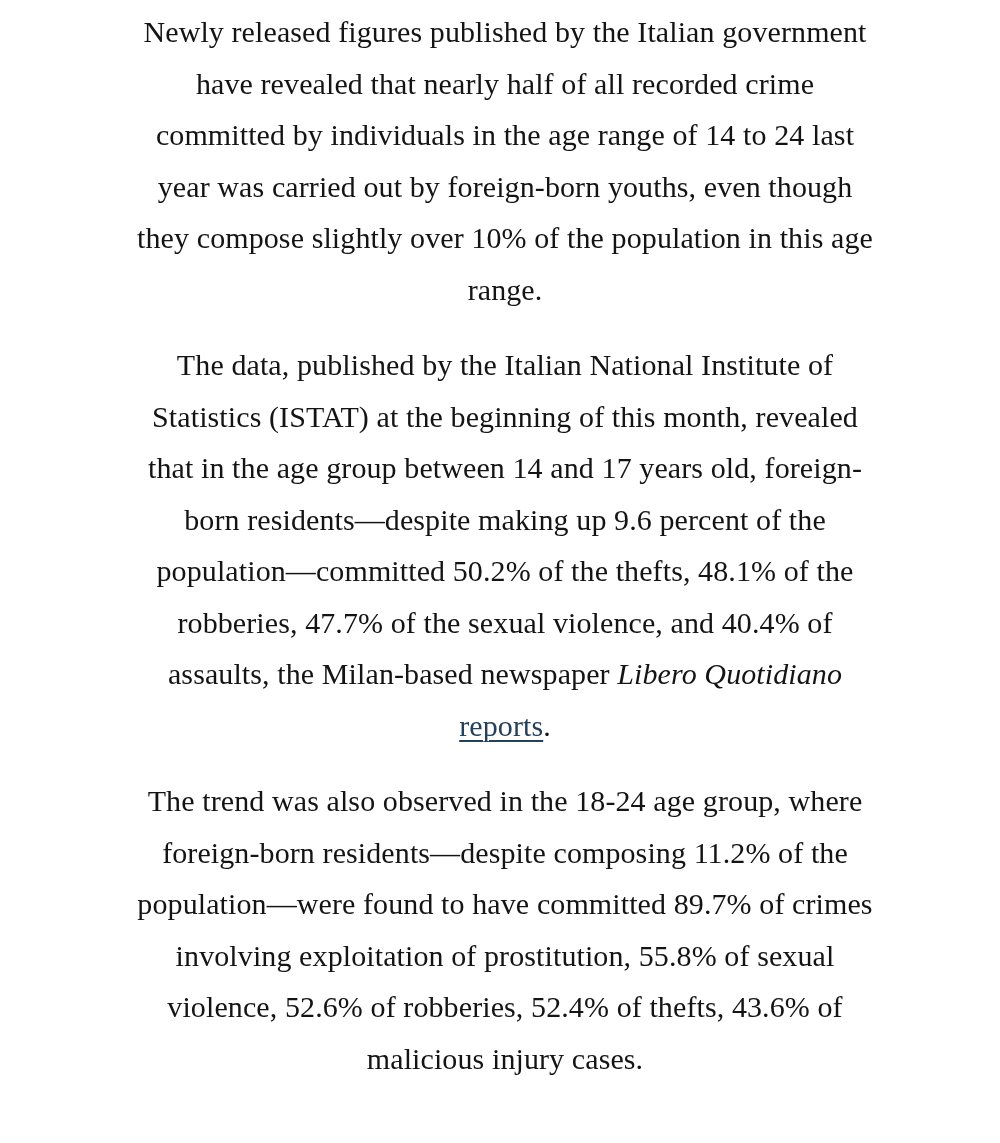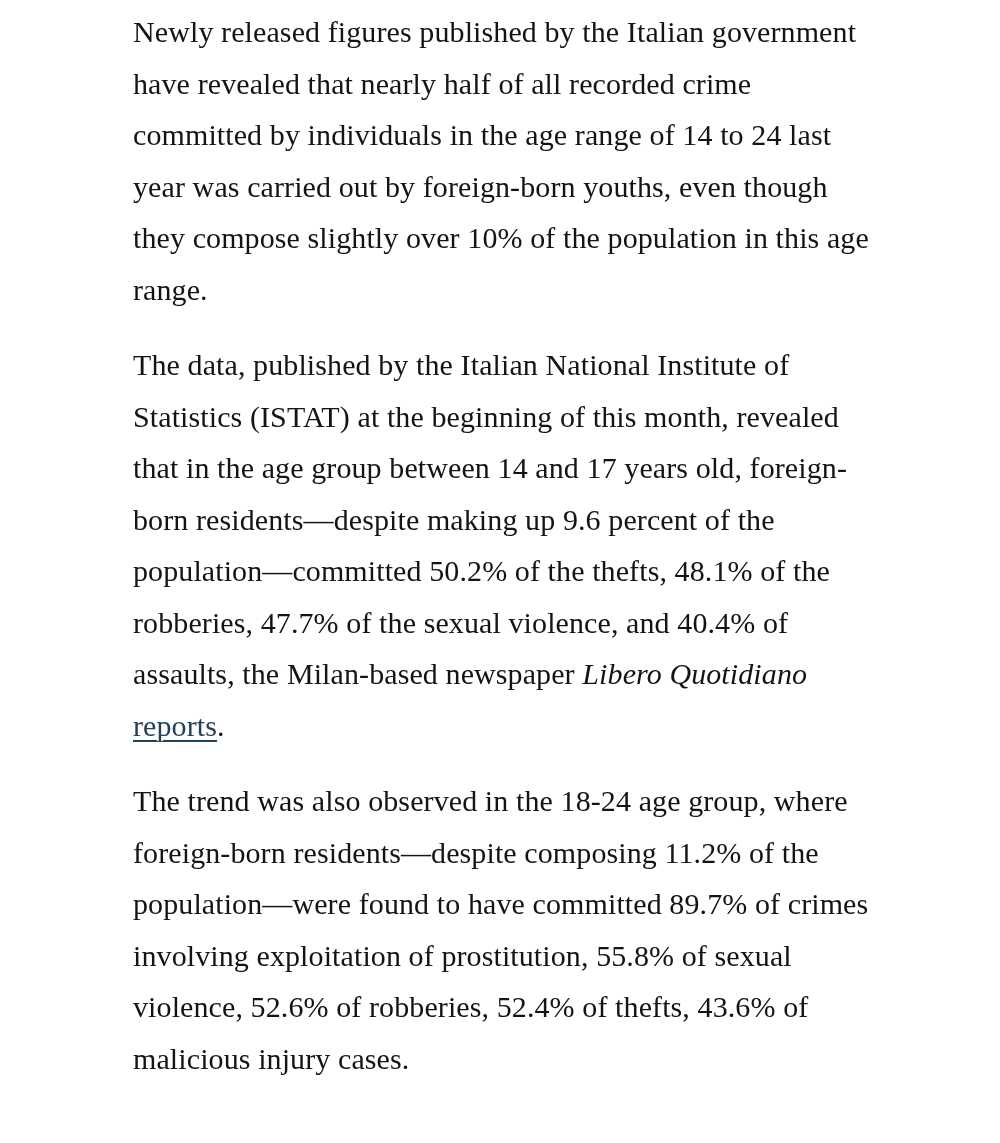--- a/index.html
+++ b/index.html
@@ -17,21 +17,21 @@
   main.article {
     box-sizing: content-box;
     padding: 6px 0 0 133px;
     width: 744px;
   }
   p.para {
     margin: 0 0 24px 0;
     font-size: 30px;
     line-height: 51.5px;
     letter-spacing: 0.1px;
-    text-align: left;
+    text-align: center;
   }
   p.para em {
     font-style: italic;
   }
   p.para a {
     color: var(--link, #24415b);
     text-underline-offset: 4px;
     text-decoration-thickness: 1.5px;
     cursor: pointer;
   }

